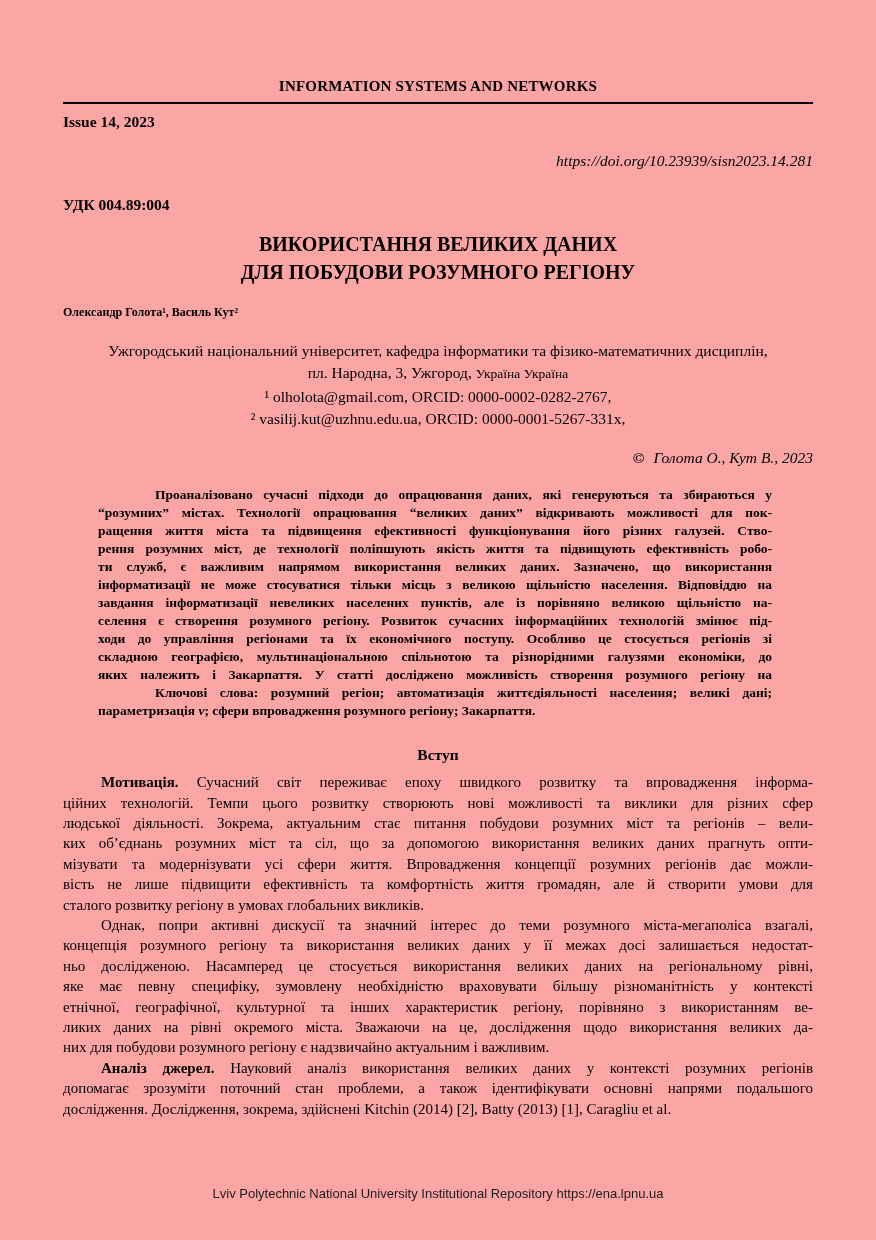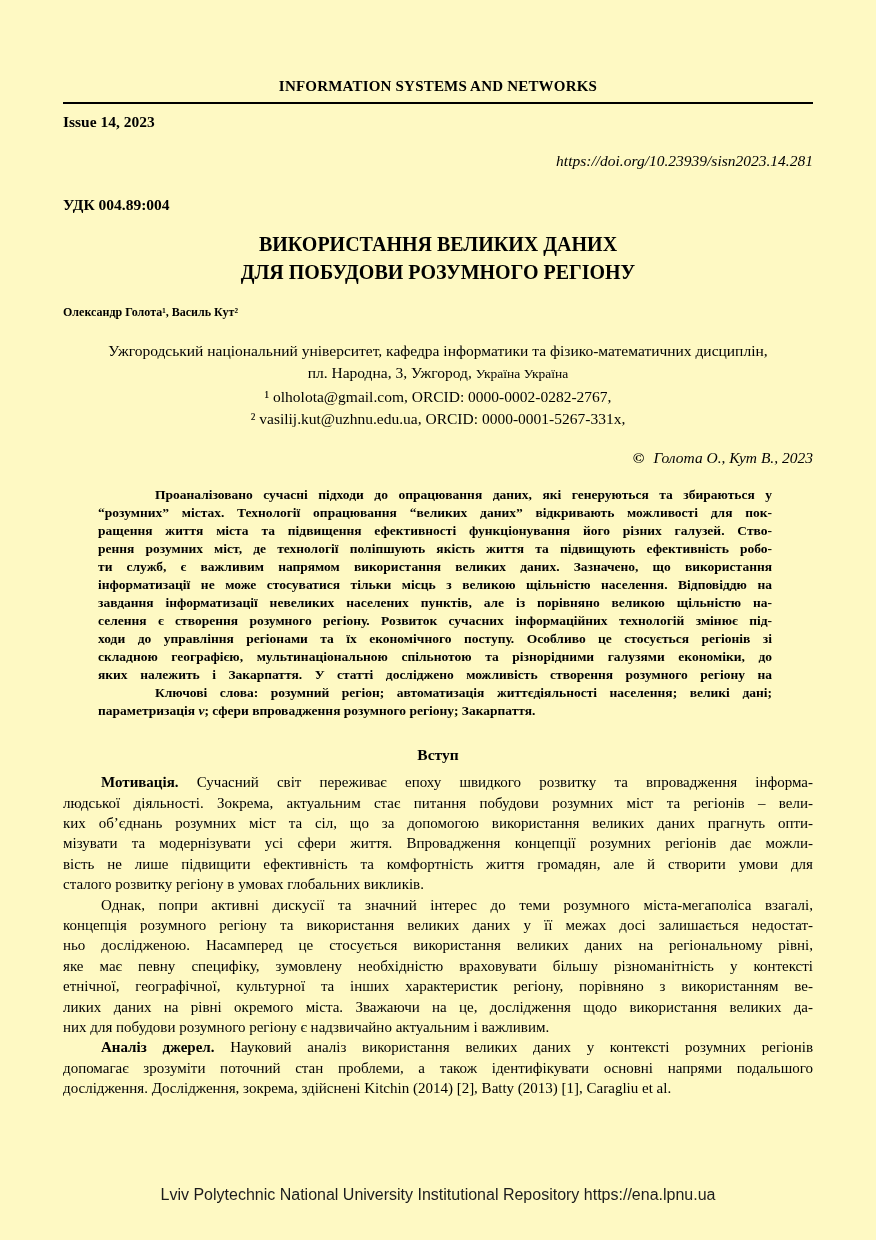--- a/index.html
+++ b/index.html
@@ -1,20 +1,20 @@
 <!DOCTYPE html>
 <html><head>
 <meta charset="utf-8">
 <style>
   html,body { margin:0; padding:0; background:#e8e8e8; }
   .page {
     position:relative;
     width:876px; height:1240px;
     margin:0 auto;
-    background:#fef9c3;
+    background:#fca5a5;
     color:#000;
     font-family:"Liberation Serif","DejaVu Serif",serif;
     overflow:hidden;
   }
   .content { position:absolute; left:63px; top:0; width:750px; }
 
   .journal-header { margin-top:78px; text-align:center; font-weight:bold; font-size:15px; letter-spacing:0.2px; }
   .header-rule { margin:7px 0 0 0; border:0; border-top:2.5px solid #000; height:0; }
   .issue { margin-top:9px; font-weight:bold; font-size:15.5px; }
   .doi { margin-top:21px; text-align:right; font-size:15.5px;font-style:italic; }
@@ -34,21 +34,21 @@
 
   .section-heading { margin-top:26px; text-align:center; font-weight:bold; font-size:15.5px; }
 
   .body-text { margin-top:8px; font-size:15px; line-height:20.4px; }
   .body-text .tline-first { text-indent:38px; }
 
   .tline { text-align:justify; text-align-last:justify; white-space:nowrap; }
   .tline-last { text-align-last:left; }
 
   .footer { position:absolute; left:0; right:0; top:1186px; text-align:center;
-            font-family:"Liberation Sans","DejaVu Sans",sans-serif; font-size:16px; color:#1c1c1c; }
+            font-family:"Liberation Sans","DejaVu Sans",sans-serif; font-size:13px; color:#1c1c1c; }
 </style>
 </head>
 <body>
 
 <div class="page">
   <div class="content">
 
     <div class="journal-header">INFORMATION SYSTEMS AND NETWORKS</div>
     <hr class="header-rule">
     <div class="issue">Issue 14, 2023</div>
@@ -95,20 +95,21 @@
           <div class="tline tline-first">Ключові слова: розумний регіон; автоматизація життєдіяльності населення; великі дані;</div>
           <div class="tline tline-last">параметризація <i>v</i>; сфери впровадження розумного регіону; Закарпаття.</div>
         </div>
     </div>
 
     <div class="section-heading">Вступ</div>
 
     <div class="body-text">
       <div class="para">
           <div class="tline tline-first"><b>Мотивація.</b> Сучасний світ переживає епоху швидкого розвитку та впровадження інформа-</div>
+          <div class="tline">ційних технологій. Темпи цього розвитку створюють нові можливості та виклики для різних сфер</div>
           <div class="tline">людської діяльності. Зокрема, актуальним стає питання побудови розумних міст та регіонів – вели-</div>
           <div class="tline">ких об’єднань розумних міст та сіл, що за допомогою використання великих даних прагнуть опти-</div>
           <div class="tline">мізувати та модернізувати усі сфери життя. Впровадження концепції розумних регіонів дає можли-</div>
           <div class="tline">вість не лише підвищити ефективність та комфортність життя громадян, але й створити умови для</div>
           <div class="tline tline-last">сталого розвитку регіону в умовах глобальних викликів.</div>
         </div>
       <div class="para">
           <div class="tline tline-first">Однак, попри активні дискусії та значний інтерес до теми розумного міста-мегаполіса взагалі,</div>
           <div class="tline">концепція розумного регіону та використання великих даних у її межах досі залишається недостат-</div>
           <div class="tline">ньо дослідженою. Насамперед це стосується використання великих даних на регіональному рівні,</div>

